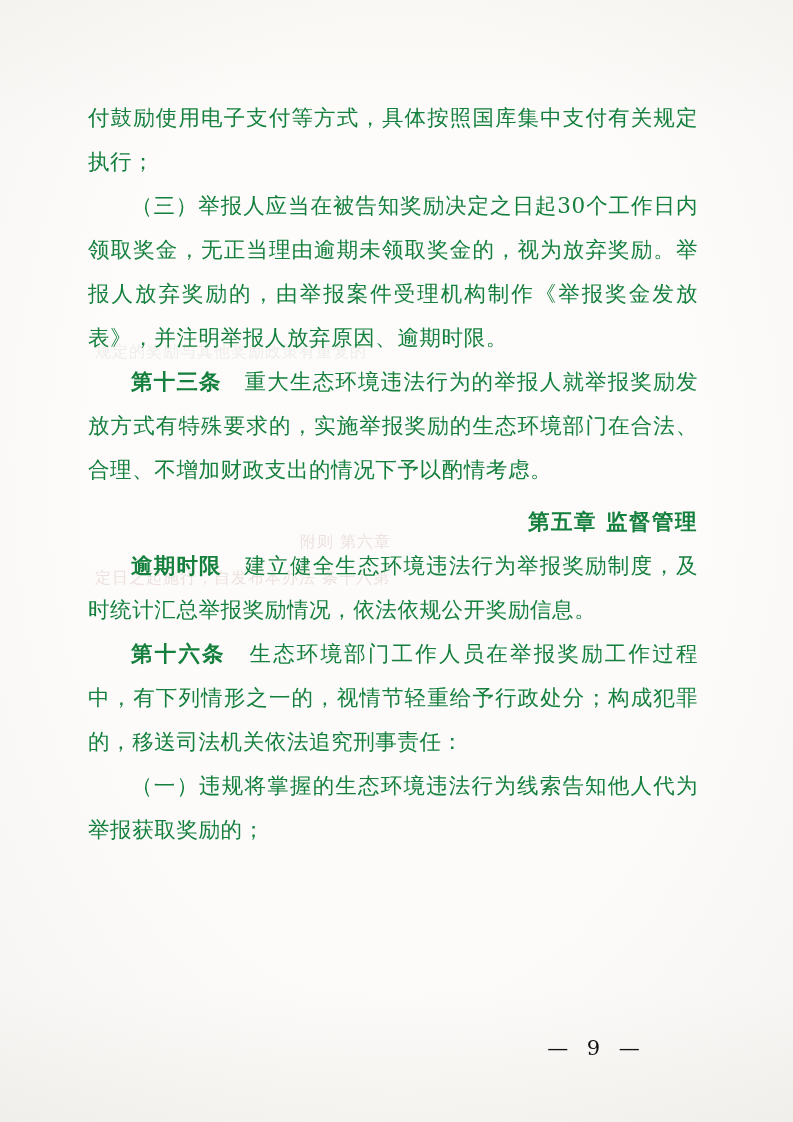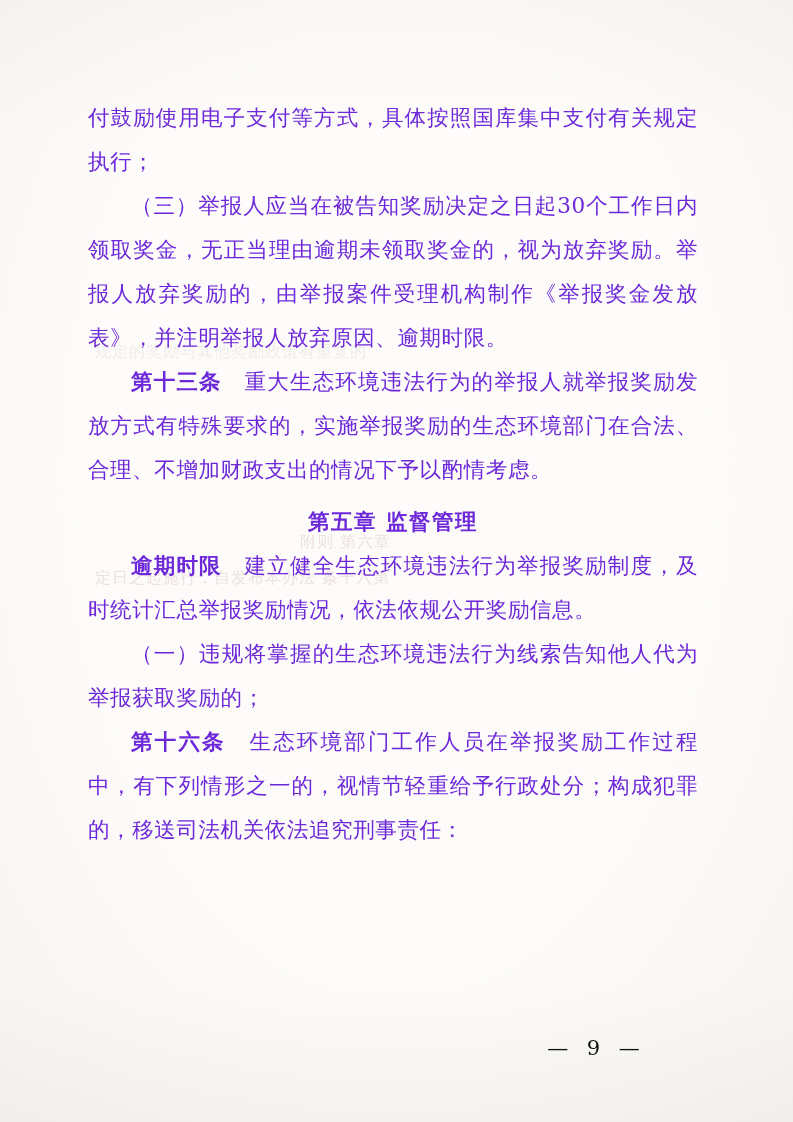--- a/index.html
+++ b/index.html
@@ -38,30 +38,30 @@
     top: 96px;
     width: 610px;
   }
   p {
     margin: 0;
     font-size: 21.5px;
     line-height: 44px;
     letter-spacing: 0.6px;
     text-align: justify;
     text-justify: inter-ideograph;
-    color: #6d28d9;
+    color: #15803d;
   }
   p.indent {
     text-indent: 43px;
   }
   .bold-lead {
     font-weight: bold;
   }
   .chapter-heading {
-    text-align: center;
+    text-align: right;
     font-weight: bold;
     font-size: 21.5px;
     line-height: 44px;
     letter-spacing: 1.5px;
     margin: 0;
     text-indent: 0;
   }
   .spacer-sm { height: 8px; }
   
   .bleed {
@@ -114,22 +114,22 @@
 
     <p class="indent"><span class="bold-lead">第十三条</span>　<span>重大生态环境违法行为的举报人就举报奖励发放方式有特殊要求的，实施举报奖励的生态环境部门在合法、合理、不增加财政支出的情况下予以酌情考虑。</span></p>
 
     <div class="spacer-sm"></div>
 
     <p class="chapter-heading">第五章  监督管理</p>
 
     <p class="indent"><span class="bold-lead">逾期时限</span>　<span>建立健全生态环境违法行为举报奖励制度，及时统计汇总举报奖励情况，依法依规公开奖励信息。</span></p>
 
 
+    <p class="indent"><span class="bold-lead">第十六条</span>　<span>生态环境部门工作人员在举报奖励工作过程中，有下列情形之一的，视情节轻重给予行政处分；构成犯罪的，移送司法机关依法追究刑事责任：</span></p>
+
     <p class="indent">（一）违规将掌握的生态环境违法行为线索告知他人代为举报获取奖励的；</p>
-
-    <p class="indent"><span class="bold-lead">第十六条</span>　<span>生态环境部门工作人员在举报奖励工作过程中，有下列情形之一的，视情节轻重给予行政处分；构成犯罪的，移送司法机关依法追究刑事责任：</span></p>
 
   </div>
 
   <div class="footer">
     <span class="page-number">— 9 —</span>
   </div>
 </div>
 
 </body></html>

